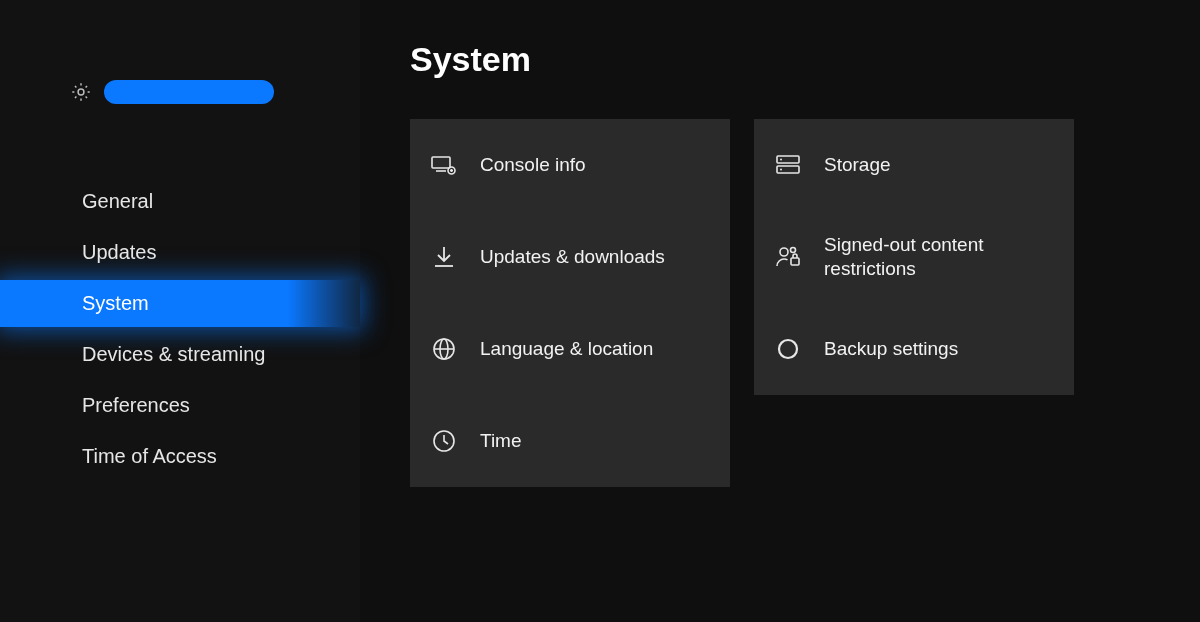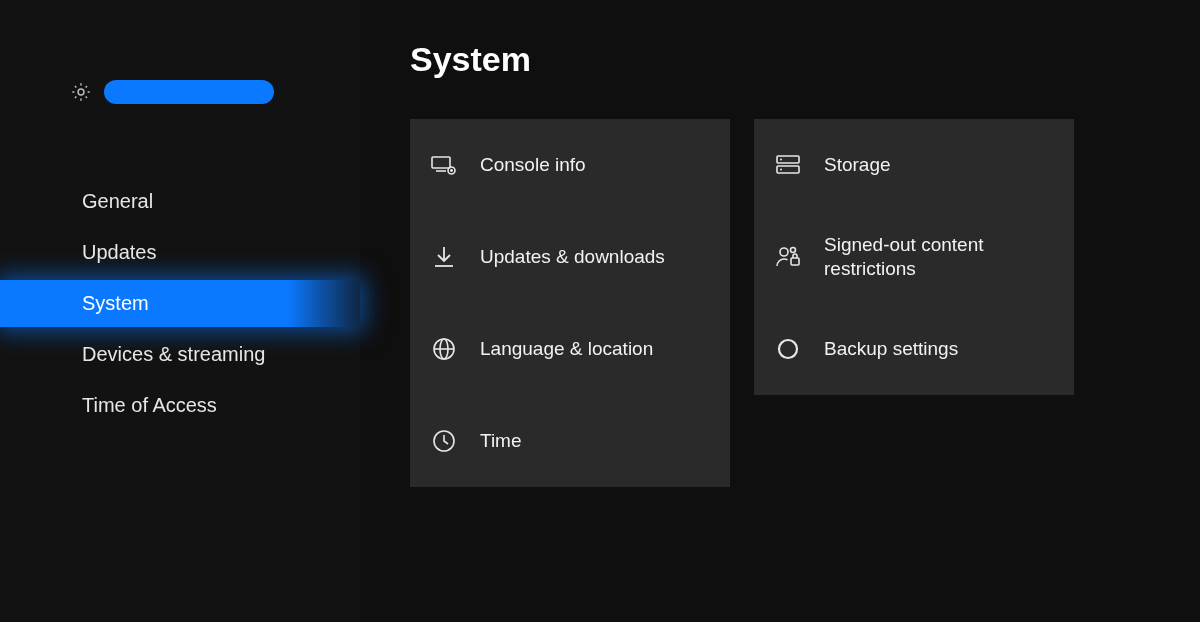--- a/index.html
+++ b/index.html
@@ -95,20 +95,21 @@
         <path d="M12 2.5v2.3M12 19.2v2.3M21.5 12h-2.3M4.8 12H2.5M18.6 5.4l-1.6 1.6M7 17l-1.6 1.6M18.6 18.6L17 17M7 7 5.4 5.4"></path>
       </svg>
     </span>
     <span class="sb-pill"></span>
   </div>
 
   <div class="sb-item"><span>General</span></div>
   <div class="sb-item"><span>Updates</span></div>
   <div class="sb-item selected"><span>System</span></div>
   <div class="sb-item"><span>Devices &amp; streaming</span></div>
+  <div class="sb-item"><span>Preferences</span></div>
   <div class="sb-item"><span>Time of Access</span></div>
 </div>
 
 <div class="main">
   <h1 class="page-title">System</h1>
 
   <div class="tiles">
 
     <div class="tile">
       <span class="tile-icon">

